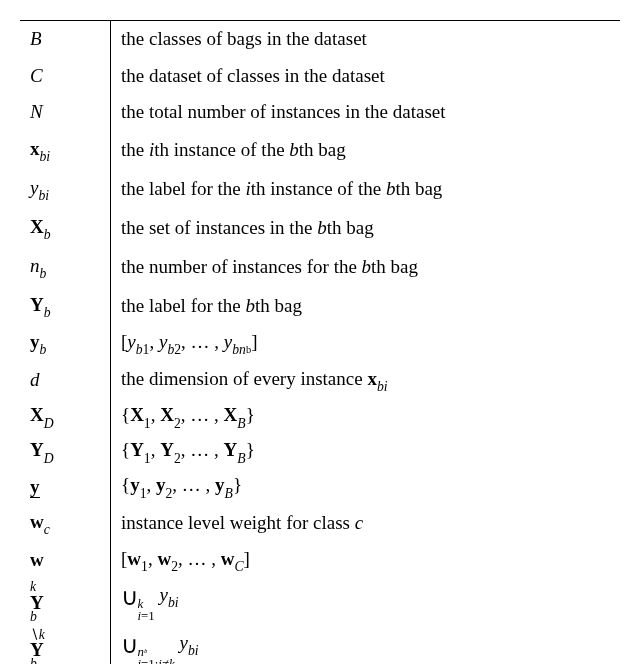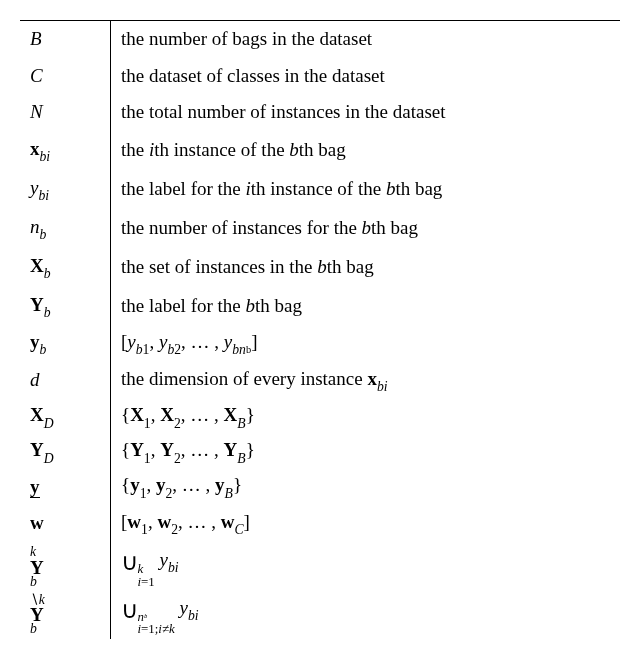--- a/index.html
+++ b/index.html
@@ -74,45 +74,45 @@
   }
 </style>
 </head>
 <body>
 
 <div class="table-wrap">
   <table>
     <tbody id="tb">
         <tr class="top">
           <td class="sym"><span class="it">B</span></td>
-          <td>the number of bags in the dataset</td>
+          <td>the classes of bags in the dataset</td>
         </tr>
         <tr>
           <td class="sym"><span class="it">C</span></td>
           <td>the dataset of classes in the dataset</td>
         </tr>
         <tr>
           <td class="sym"><span class="it">N</span></td>
           <td>the total number of instances in the dataset</td>
         </tr>
         <tr>
           <td class="sym"><span class="bf">x</span><span class="it sub">bi</span></td>
           <td>the <span class="it">i</span>th instance of the <span class="it">b</span>th bag</td>
         </tr>
         <tr>
           <td class="sym"><span class="it">y</span><span class="it sub">bi</span></td>
           <td>the label for the <span class="it">i</span>th instance of the <span class="it">b</span>th bag</td>
         </tr>
         <tr>
+          <td class="sym"><span class="bf">X</span><span class="it sub">b</span></td>
+          <td>the set of instances in the <span class="it">b</span>th bag</td>
+        </tr>
+        <tr>
           <td class="sym"><span class="it">n</span><span class="it sub">b</span></td>
           <td>the number of instances for the <span class="it">b</span>th bag</td>
-        </tr>
-        <tr>
-          <td class="sym"><span class="bf">X</span><span class="it sub">b</span></td>
-          <td>the set of instances in the <span class="it">b</span>th bag</td>
         </tr>
         <tr>
           <td class="sym"><span class="bf">Y</span><span class="it sub">b</span></td>
           <td>the label for the <span class="it">b</span>th bag</td>
         </tr>
         <tr>
           <td class="sym"><span class="bf">y</span><span class="it sub">b</span></td>
           <td>[<span class="it">y</span><span class="sub it">b</span><span class="sub">1</span>, <span class="it">y</span><span class="sub it">b</span><span class="sub">2</span>, … , <span class="it">y</span><span class="sub it">bn</span><span class="sub" style="font-size:0.55em">b</span>]</td>
         </tr>
         <tr>
@@ -123,20 +123,24 @@
           <td class="sym"><span class="bf">X</span><span class="it sub">D</span></td>
           <td>{<span class="bf">X</span><span class="sub">1</span>, <span class="bf">X</span><span class="sub">2</span>, … , <span class="bf">X</span><span class="it sub">B</span>}</td>
         </tr>
         <tr>
           <td class="sym"><span class="bf">Y</span><span class="it sub">D</span></td>
           <td>{<span class="bf">Y</span><span class="sub">1</span>, <span class="bf">Y</span><span class="sub">2</span>, … , <span class="bf">Y</span><span class="it sub">B</span>}</td>
         </tr>
         <tr>
           <td class="sym"><span class="under"><span class="bf">y</span></span></td>
           <td>{<span class="bf">y</span><span class="sub">1</span>, <span class="bf">y</span><span class="sub">2</span>, … , <span class="bf">y</span><span class="it sub">B</span>}</td>
+        </tr>
+        <tr>
+          <td class="sym"><span class="bf">w</span><span class="it sub">c</span></td>
+          <td>instance level weight for class <span class="it">c</span></td>
         </tr>
         <tr>
           <td class="sym"><span class="bf">w</span></td>
           <td>[<span class="bf">w</span><span class="sub">1</span>, <span class="bf">w</span><span class="sub">2</span>, … , <span class="bf">w</span><span class="it sub">C</span>]</td>
         </tr>
         <tr>
           <td class="sym"><span class="stacked">
               <span class="s-sup it">k</span>
               <span class="s-base"><span class="bf">Y</span></span>
               <span class="s-sub it">b</span>

